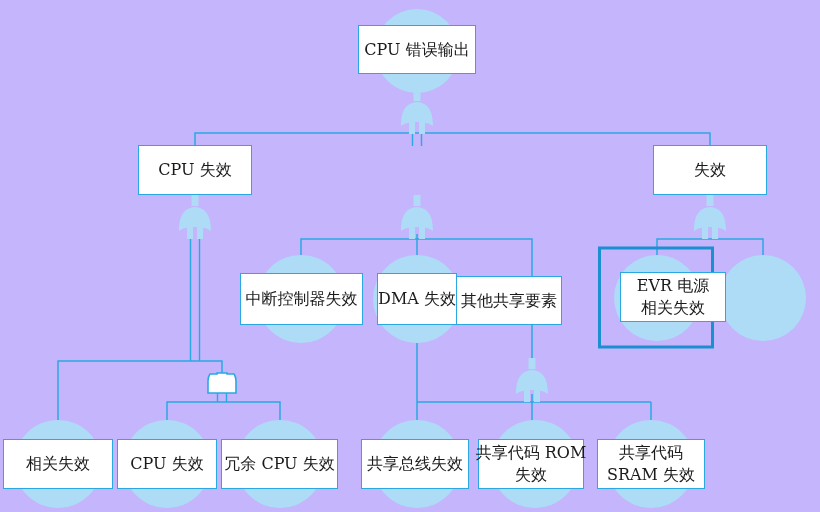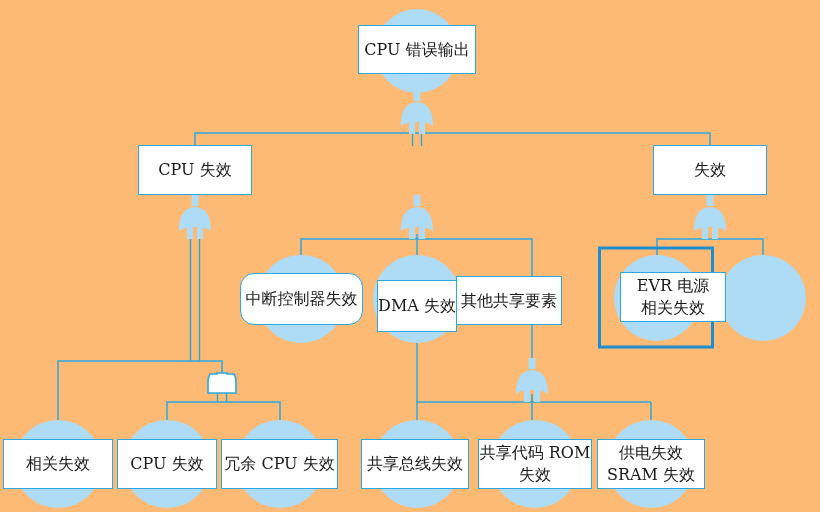--- a/index.html
+++ b/index.html
@@ -4,21 +4,21 @@
 <style>
   :root{
     --line:#2AA8E2;
     --node-fill:#AEDCF6;
     --highlight-border:#1C8FD1;
     --text:#1A1A1A;
     --node-bg:#FFFFFF;
   }
   html,body{margin:0;padding:0;background:#fff;}
   .stage{
-    position:relative;width:820px;height:512px;background:#fdba74;overflow:hidden;
+    position:relative;width:820px;height:512px;background:#c4b5fd;overflow:hidden;
     font-family:"DejaVu Serif","Liberation Serif",serif;
   }
   .stage svg{position:absolute;left:0;top:0;}
   .conn{fill:none;stroke:var(--line);stroke-width:1.5;}
   .conn-thin{fill:none;stroke:var(--line);stroke-width:1.4;}
   circle.event{fill:var(--node-fill);}
   .gate-or{fill:var(--node-fill);stroke:none;}
   .gate-and{fill:#fff;stroke:var(--line);stroke-width:1.6;}
   .hl-box{fill:none;stroke:var(--highlight-border);stroke-width:3;}
   .node{
@@ -94,25 +94,25 @@
 
   <div class="node" style="left:138px;top:145px;width:114px;height:50px;">
     <span>CPU 失效</span>
   </div>
 
 
   <div class="node" style="left:653px;top:145px;width:114px;height:50px;">
     <span>失效</span>
   </div>
 
-  <div class="node" style="left:240px;top:273px;width:123px;height:52px;border-radius:14px;">
+  <div class="node" style="left:240px;top:273px;width:123px;height:52px;">
     <span>中断控制器失效</span>
   </div>
 
-  <div class="node" style="left:377px;top:273px;width:80px;height:52px;margin-top:7px;">
+  <div class="node" style="left:377px;top:273px;width:80px;height:52px;">
     <span>DMA 失效</span>
   </div>
 
   <div class="node" style="left:456px;top:276px;width:106px;height:49px;">
     <span>其他共享要素</span>
   </div>
 
   <div class="node" style="left:620px;top:272px;width:106px;height:50px;">
     <span>EVR 电源</span>
     <span>相关失效</span>
@@ -128,23 +128,23 @@
   </div>
 
   <div class="node" style="left:361px;top:439px;width:108px;height:50px;">
     <span>共享总线失效</span>
   </div>
 
   <div class="node" style="left:221px;top:439px;width:117px;height:50px;">
     <span>冗余 CPU 失效</span>
   </div>
 
-  <div class="node" style="left:478px;top:439px;width:114px;height:50px;">
+  <div class="node" style="left:478px;top:439px;width:106px;height:50px;">
     <span>共享代码 ROM</span>
     <span>失效</span>
   </div>
 
   <div class="node" style="left:597px;top:439px;width:108px;height:50px;">
-    <span>供电失效</span>
+    <span>共享代码</span>
     <span>SRAM 失效</span>
   </div>
 
 </div>
 
 </body></html>

